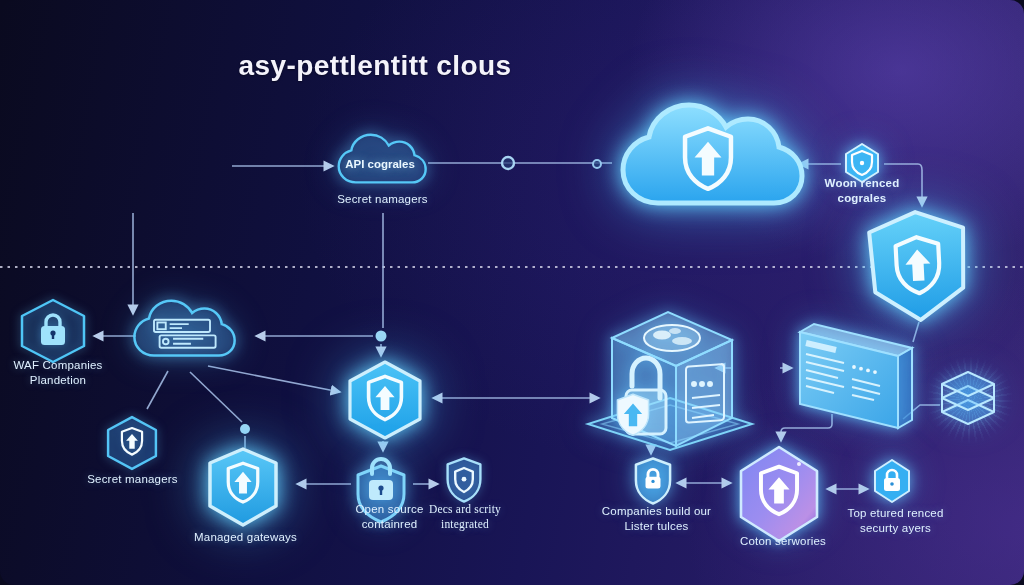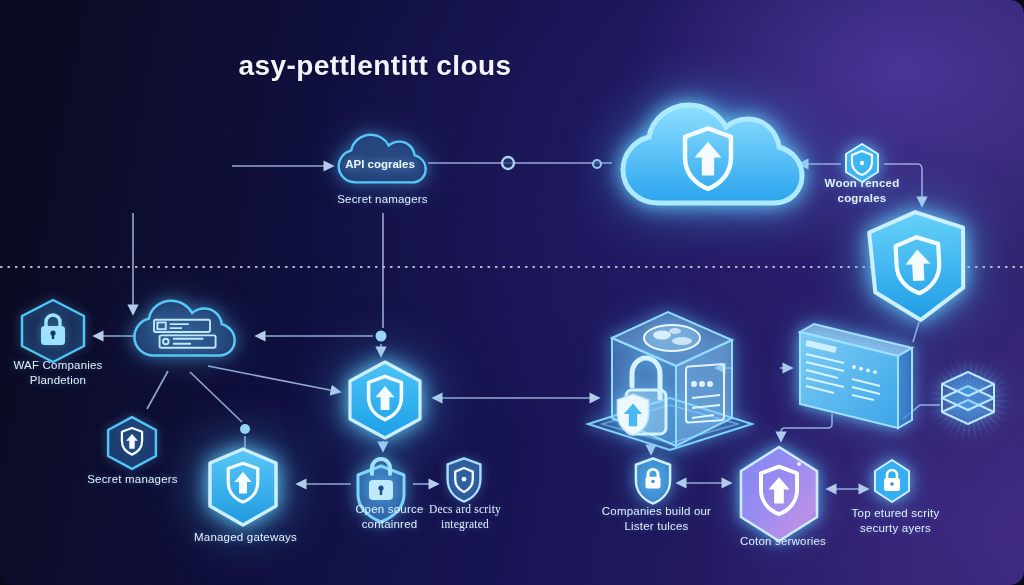--- a/index.html
+++ b/index.html
@@ -361,17 +361,17 @@
 
   <div class="node" style="left:872px;top:458px;width:40px;height:46px;">
     <svg class="glow-mid" width="40" height="46" viewBox="0 0 40 46">
       <polygon points="20,2 37,13 37,33 20,44 3,33 3,13" fill="#35aff2" stroke="#cfeeff" stroke-width="2" stroke-linejoin="round"></polygon>
       <path d="M15 20 V17 a5 5 0 0 1 10 0 V20" fill="none" stroke="#ffffff" stroke-width="2.6" stroke-linecap="round"></path>
       <rect x="12" y="20" width="16" height="13" rx="2.5" fill="#ffffff"></rect>
       <circle cx="20" cy="26" r="1.8" fill="#2a8fd6"></circle>
     </svg>
   </div>
   <div class="cap" style="left:838px;top:506px;width:115px;">
-    <span>Top etured scrity</span><br>
+    <span>Top etured renced</span><br>
     <span>securty ayers</span>
   </div>
 
 </div>
 
 </body></html>

